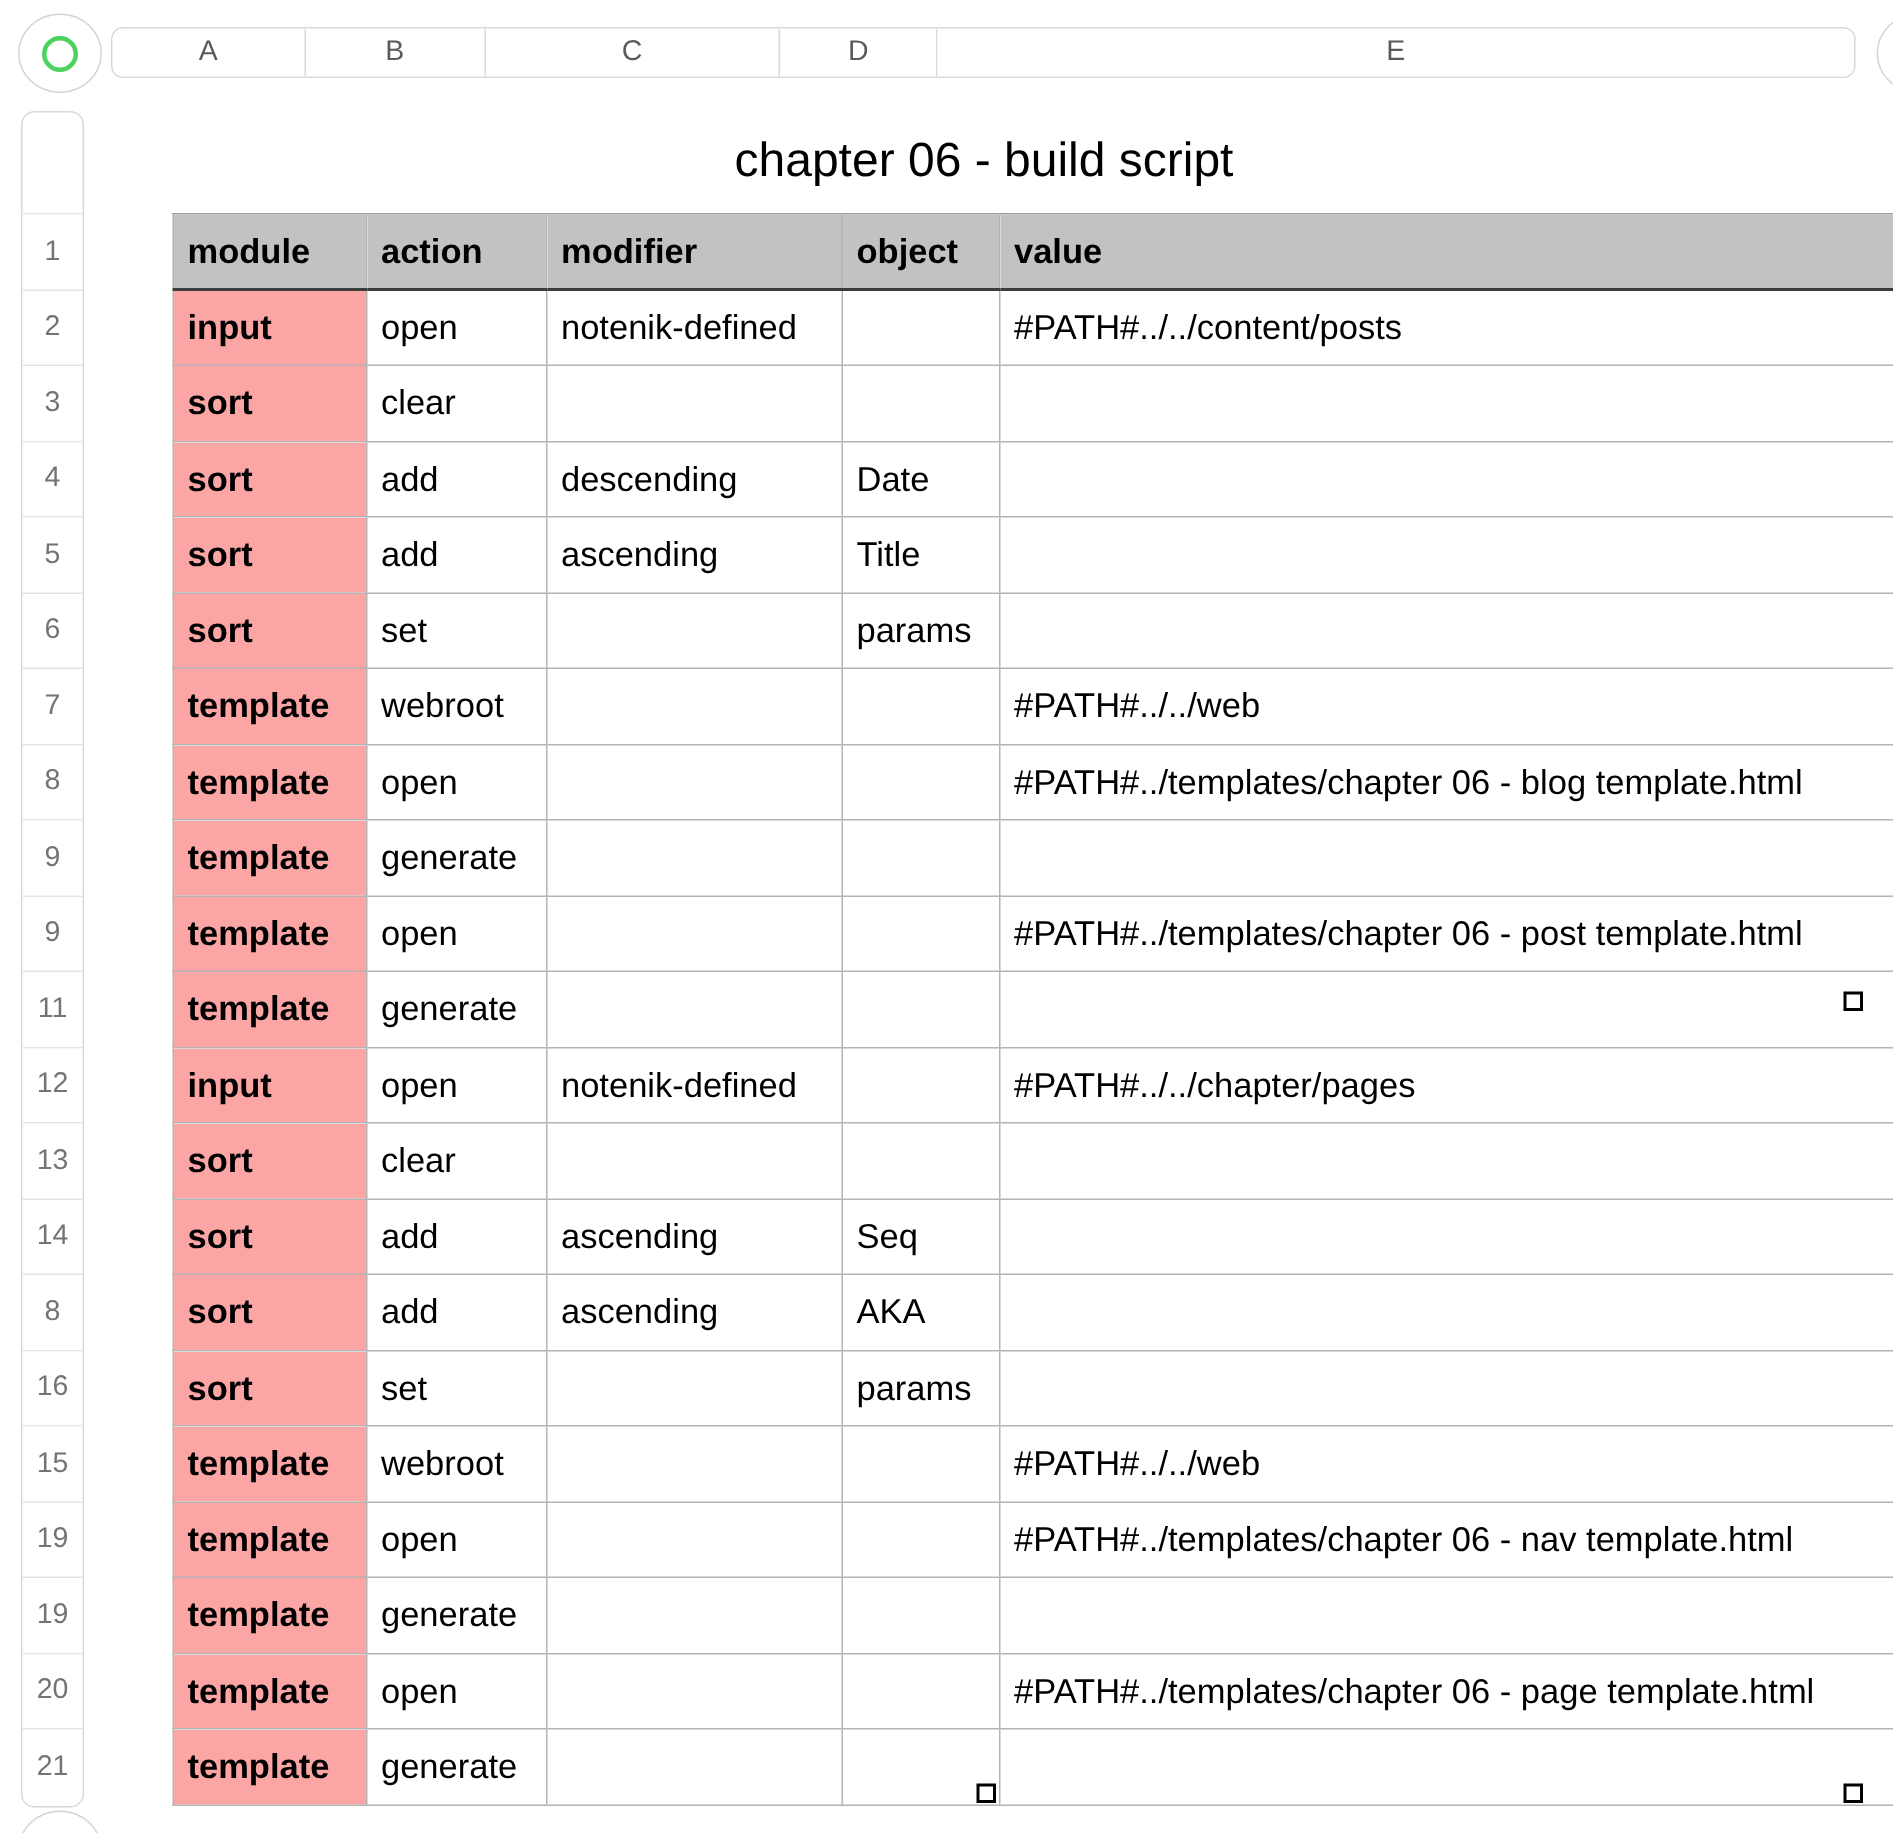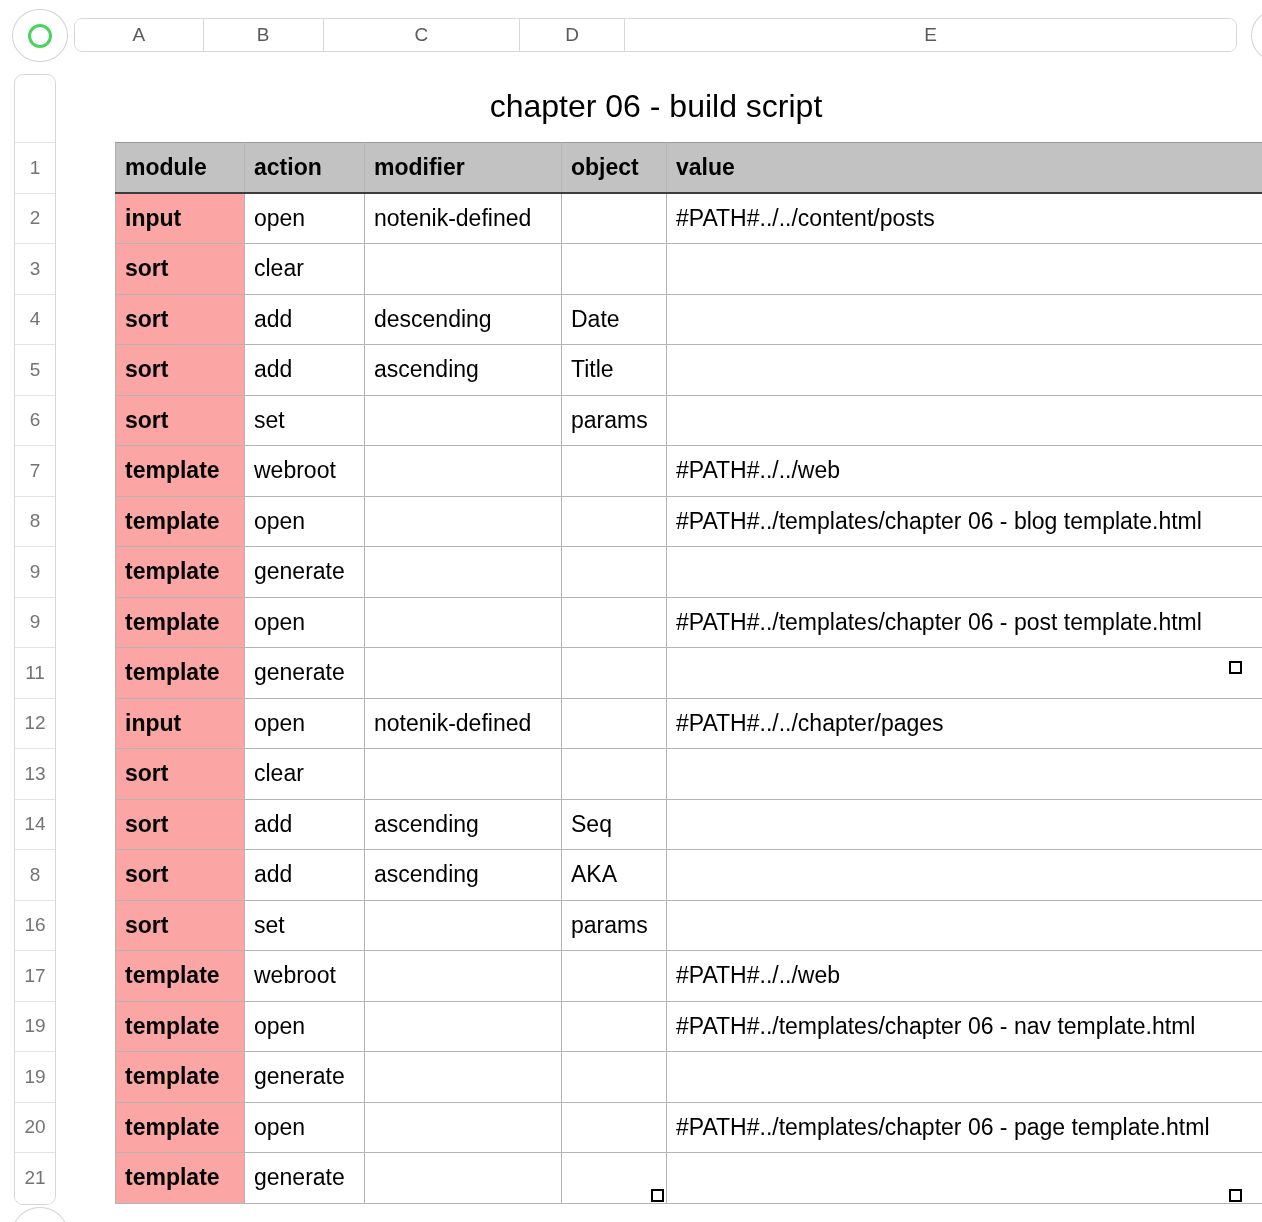--- a/index.html
+++ b/index.html
@@ -242,21 +242,21 @@
       <div class="rownum">
         <span>14</span>
       </div>
       <div class="rownum">
         <span>8</span>
       </div>
       <div class="rownum">
         <span>16</span>
       </div>
       <div class="rownum">
-        <span>17</span>
+        <span>15</span>
       </div>
       <div class="rownum">
         <span>19</span>
       </div>
       <div class="rownum">
         <span>19</span>
       </div>
       <div class="rownum">
         <span>20</span>
       </div>

